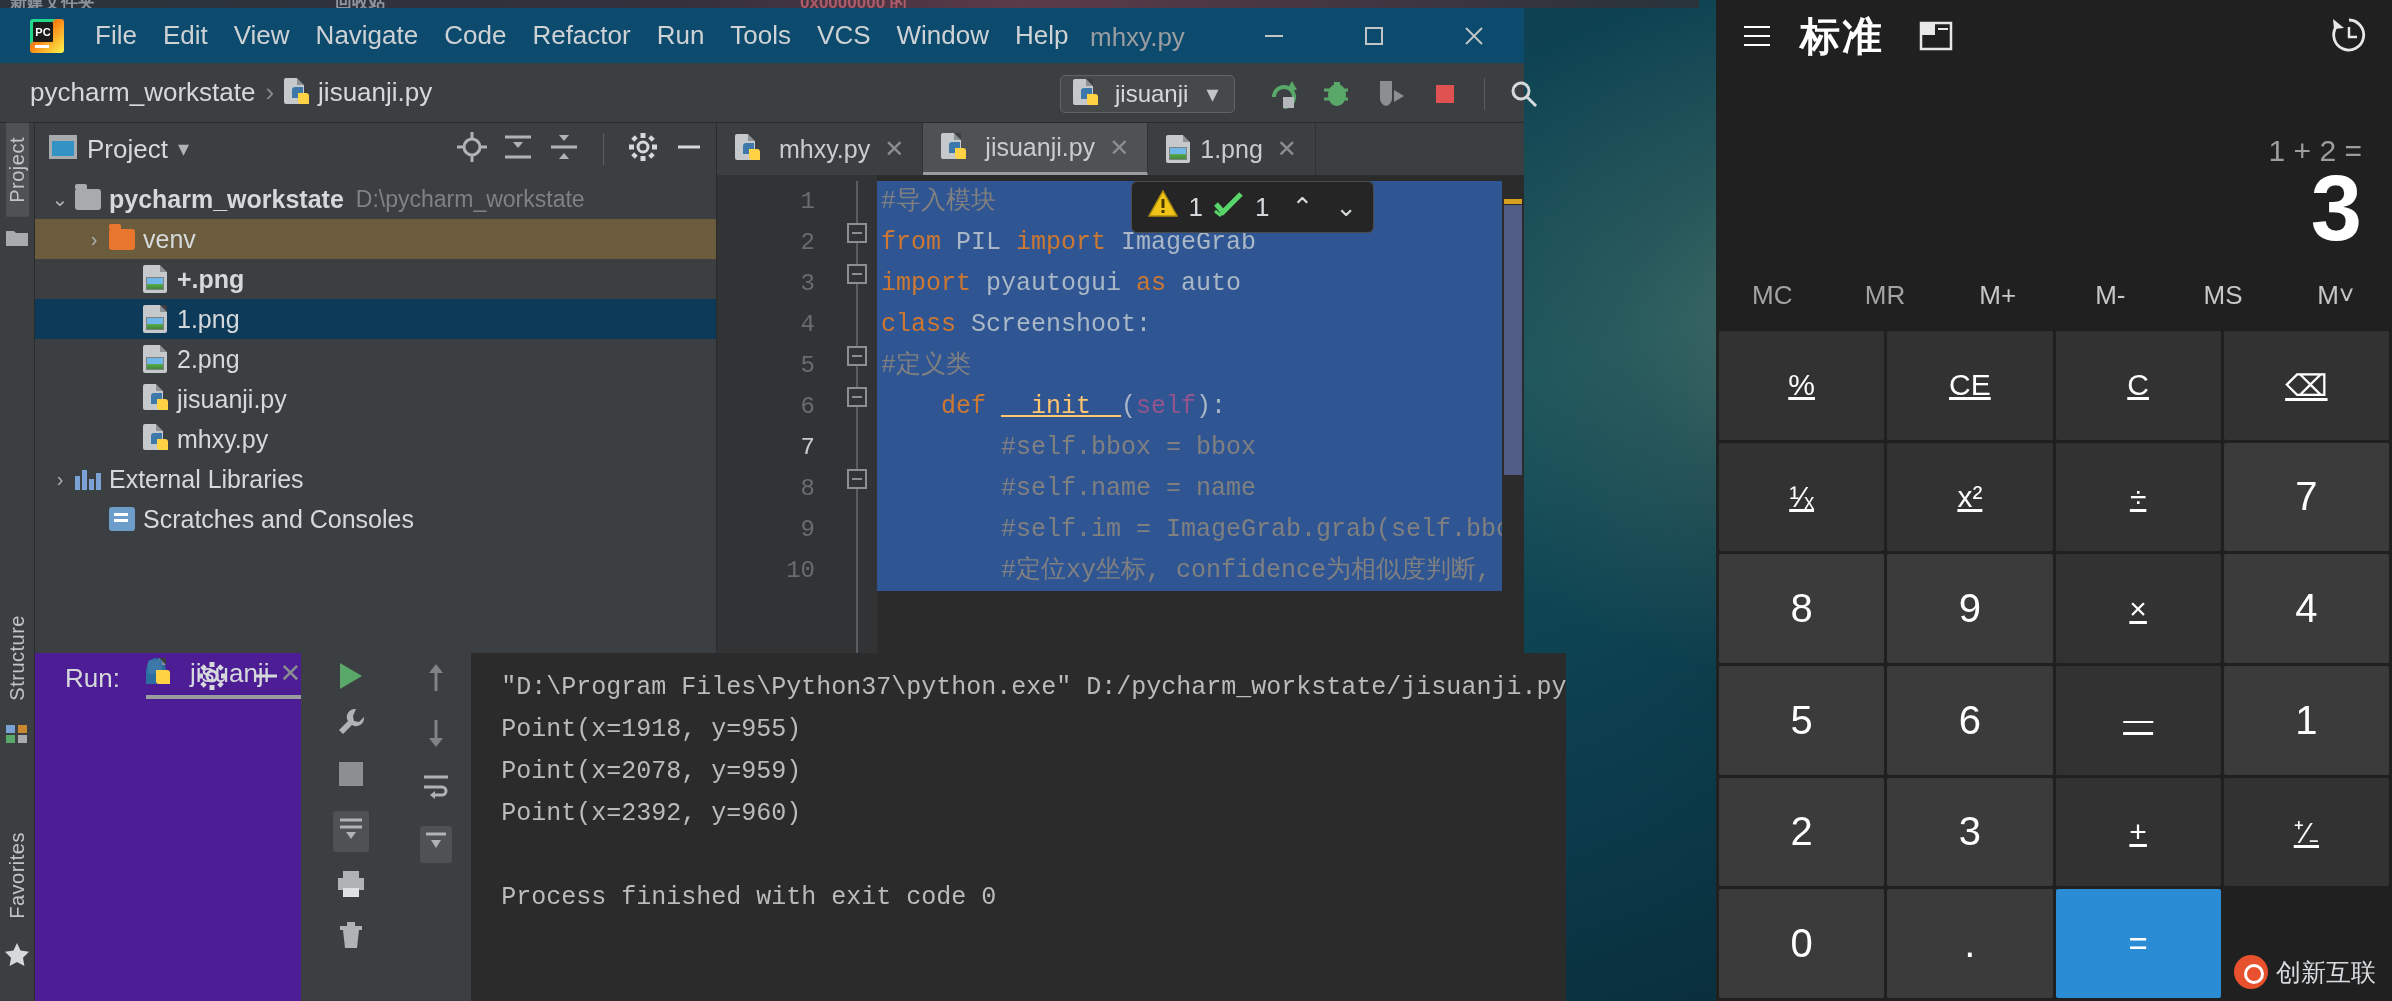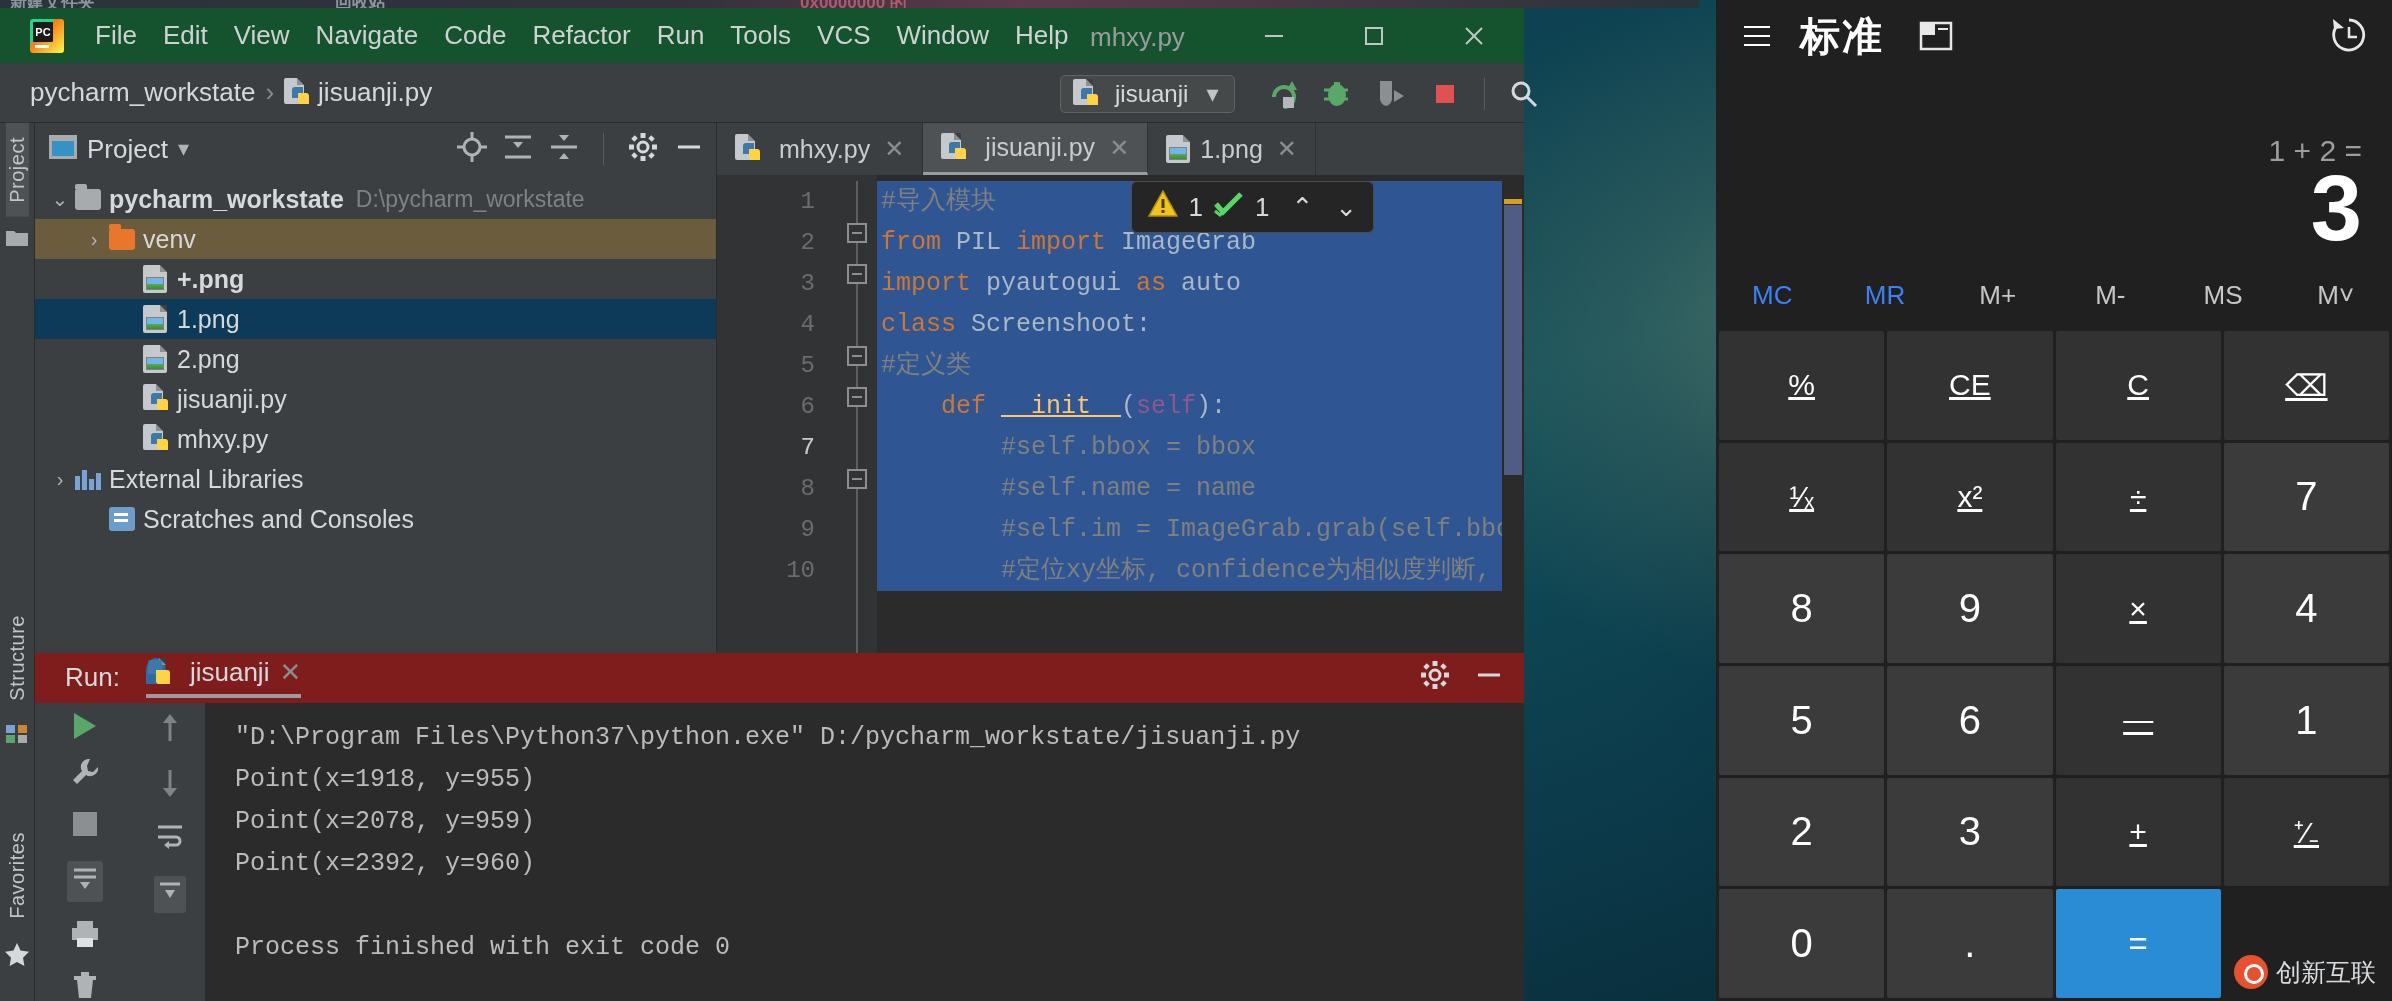--- a/index.html
+++ b/index.html
@@ -36,21 +36,21 @@
 
   
   #pycharm{
     position:absolute; left:0; top:8px; width:1524px; height:993px;
     background:#3c3f41; color:#bbbbbb;
     display:flex; flex-direction:column;
   }
 
   
   .menubar{
-    height:55px; background:#14532d; display:flex; align-items:center;
+    height:55px; background:#0c4a6e; display:flex; align-items:center;
     position:relative; flex:0 0 auto;
   }
   .pc-logo{
     width:34px;height:34px;margin-left:30px;margin-right:18px;
     background:linear-gradient(135deg,#21d789 0%,#21d789 35%,#f97a12 40%,#fcf84a 100%);
     border-radius:3px; position:relative; flex:0 0 auto;
   }
   .pc-logo::after{
     content:"PC"; position:absolute; left:3px; top:3px; width:20px;height:20px;
     background:#1b1b1b; color:#fff; font-size:11px; font-weight:bold;
@@ -181,21 +181,21 @@
     border:1px solid #4a4d50; border-radius:6px; display:flex; align-items:center;
     gap:10px; padding:0 16px; font-size:26px; color:#d6d9db; z-index:5;
   }
   .scrollcol{
     position:absolute; right:0; top:0; bottom:0; width:22px; background:#2b2b2b;
   }
   .scroll-thumb{ position:absolute; right:2px; top:30px; width:18px; height:270px; background:#5d6ea3; opacity:.75;}
   .scroll-mark{ position:absolute; right:2px; top:24px; width:18px; height:5px; background:#d4a01e;}
 
   
-  .runpanel{ flex:1 1 auto; display:flex; flex-direction:column; background:#7f1d1d; min-height:0;}
+  .runpanel{ flex:1 1 auto; display:flex; flex-direction:row; background:#4c1d95; min-height:0;}
   .run-head{ height:50px; display:flex; align-items:center; position:relative; padding-left:30px;}
   .run-label{ font-size:26px; color:#d6d9db; margin-right:26px;}
   .run-tab{ display:flex;align-items:center;gap:10px;font-size:26px;color:#d6d9db; padding-bottom:6px; border-bottom:4px solid #9a9da0;}
   .run-head-tools{ position:absolute; right:20px; display:flex; align-items:center; gap:24px;}
   .run-body{ flex:1 1 auto; display:flex; min-height:0; }
   .run-gutter{ width:100px; background:#3c3f41; display:flex;flex-direction:column;align-items:center;padding-top:10px;gap:18px;flex:0 0 auto;}
   .run-side2{ width:70px; background:#3c3f41; display:flex;flex-direction:column;align-items:center;padding-top:10px;gap:20px;flex:0 0 auto;}
   .console{
     flex:1 1 auto; background:#2b2b2b; color:#bbbbbb;
     font-family:"Liberation Mono", monospace; font-size:25px; line-height:42px;
@@ -215,21 +215,21 @@
   .calc-mode{ font-size:40px; font-weight:bold; margin-left:4px; letter-spacing:2px;}
   .calc-hist{ position:absolute; right:14px; top:8px; width:58px;height:54px;display:flex;align-items:center;justify-content:center;}
   .keep-ico{ width:40px;height:40px;display:flex;align-items:center;justify-content:center;margin-left:24px;}
 
   .calc-display{ height:190px; position:relative; flex:0 0 auto; }
   .expr{ position:absolute; right:30px; top:62px; font-size:30px; color:#9d9d9d; }
   .result{ position:absolute; right:30px; top:90px; font-size:92px; font-weight:600; line-height:1;}
 
   .memrow{ height:66px; display:flex; align-items:center; flex:0 0 auto;}
   .memrow div{ flex:1 1 0; text-align:center; font-size:26px; color:#c7c7c7; }
-  .memrow div.off{ color:#3b82f6; }
+  .memrow div.off{ color:#a3a3a3; }
 
   .pad{ flex:1 1 auto; display:grid; grid-template-columns:repeat(4,1fr); grid-auto-rows:1fr; gap:3px; padding:3px;}
   .key{
     background:#3b3b3b; display:flex;align-items:center;justify-content:center;
     font-size:33px; color:#ffffff; border-radius:2px; user-select:none;
   }
   .key.fn{ background:#323232; font-size:30px;}
   .key.num{ background:#3b3b3b; font-size:40px; font-weight:400;}
   .key.eq{ background:#2b8cd6; }
 

